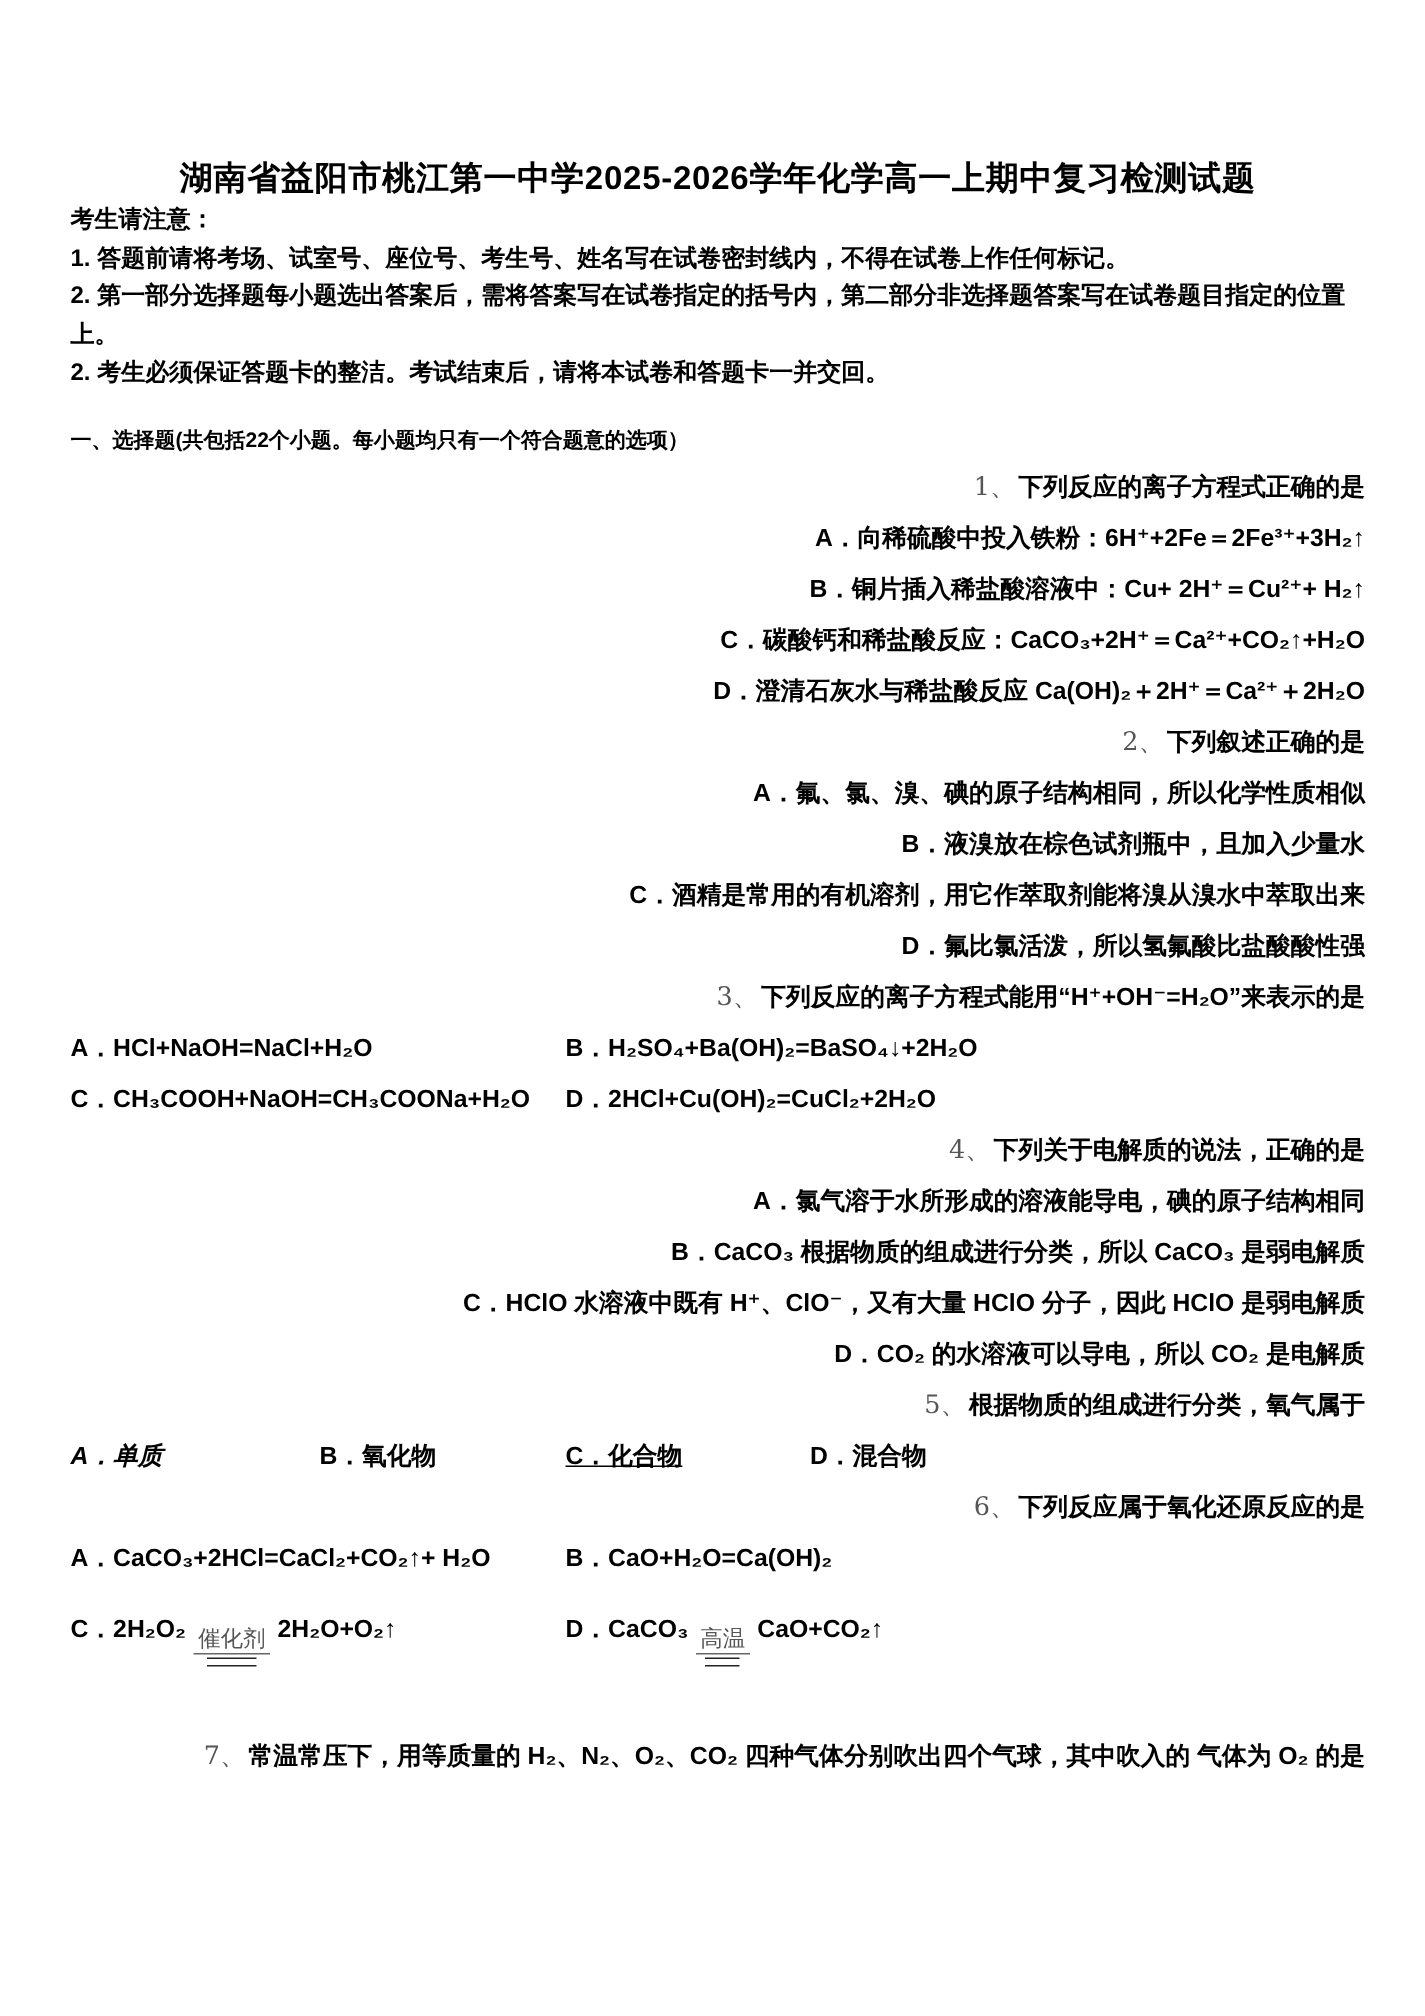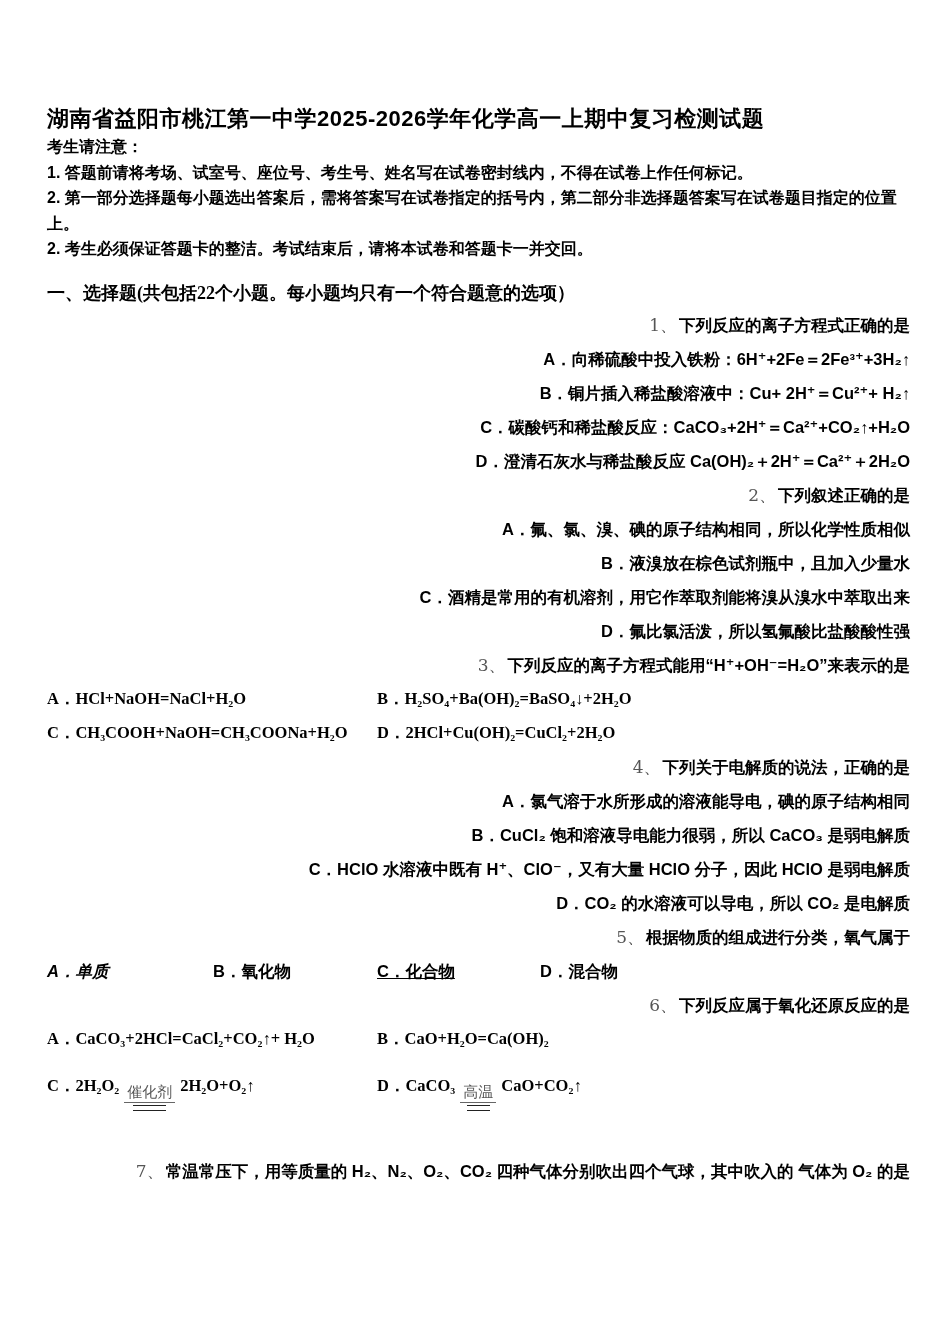--- a/index.html
+++ b/index.html
@@ -5,33 +5,33 @@
   html,body{margin:0;padding:0;}
   body{
     width:950px;height:1344px;
     background:#ffffff;color:#000000;
     font-family:"Liberation Sans","DejaVu Sans",sans-serif;
     font-weight:700;
     overflow:hidden;
   }
   .page{padding:0 40px 0 47px;box-sizing:border-box;}
   .title{
-    font-size:22px;line-height:30px;text-align:left;
+    font-size:22px;line-height:30px;text-align:center;
     margin:0;padding-top:104px;letter-spacing:0.5px;
   }
   .notice{font-size:16px;}
   .notice p{margin:0;line-height:25.5px;}
-  .section-heading{margin:16px 0 0;font-size:18px;line-height:30px;font-family:Liberation Serif, serif;}
+  .section-heading{margin:16px 0 0;font-size:14px;line-height:30px;}
   .q{font-size:16.5px;}
   .q p{margin:0;line-height:34px;text-align:right;}
   .qnum{
     font-family:"DejaVu Serif","Liberation Serif",serif;
     font-weight:400;color:#555555;font-size:17px;padding-right:2px;
   }
-  .formula{font-family:Liberation Serif, serif;font-weight:700;}
+  .formula{font-family:Liberation Sans, sans-serif;font-weight:700;}
   .row{display:flex;line-height:34px;}
   .c330{width:330px;flex:none;}
   .c166{width:166px;flex:none;font-style:italic;}
   .c164{width:164px;flex:none;}
   .c163{width:163px;flex:none;text-decoration:underline;}
   .cond-row{margin-top:10px;line-height:30px;}
   .cond{
     display:inline-block;text-align:center;
     vertical-align:-6px;margin:17px 5px;
   }
@@ -87,21 +87,21 @@
     </div>
     <div class="row">
       <span class="c330 formula">C．CH₃COOH+NaOH=CH₃COONa+H₂O</span>
       <span class="formula">D．2HCl+Cu(OH)₂=CuCl₂+2H₂O</span>
     </div>
   </div>
 
   <div class="q">
     <p><span class="qnum">4、</span><span>下列关于电解质的说法，正确的是</span></p>
     <p>A．氯气溶于水所形成的溶液能导电，碘的原子结构相同</p>
-    <p>B．CuCl₂ 饱和溶液导电能力很弱，所以 CaCO₃ 是弱电解质</p>
+    <p>B．CaCO₃ 根据物质的组成进行分类，所以 CaCO₃ 是弱电解质</p>
     <p>C．HClO 水溶液中既有 H⁺、ClO⁻，又有大量 HClO 分子，因此 HClO 是弱电解质</p>
     <p>D．CO₂ 的水溶液可以导电，所以 CO₂ 是电解质</p>
   </div>
 
   <div class="q">
     <p><span class="qnum">5、</span><span>根据物质的组成进行分类，氧气属于</span></p>
     <div class="row">
       <span class="c166">A．单质</span>
       <span class="c164">B．氧化物</span>
       <span class="c163">C．化合物</span>

